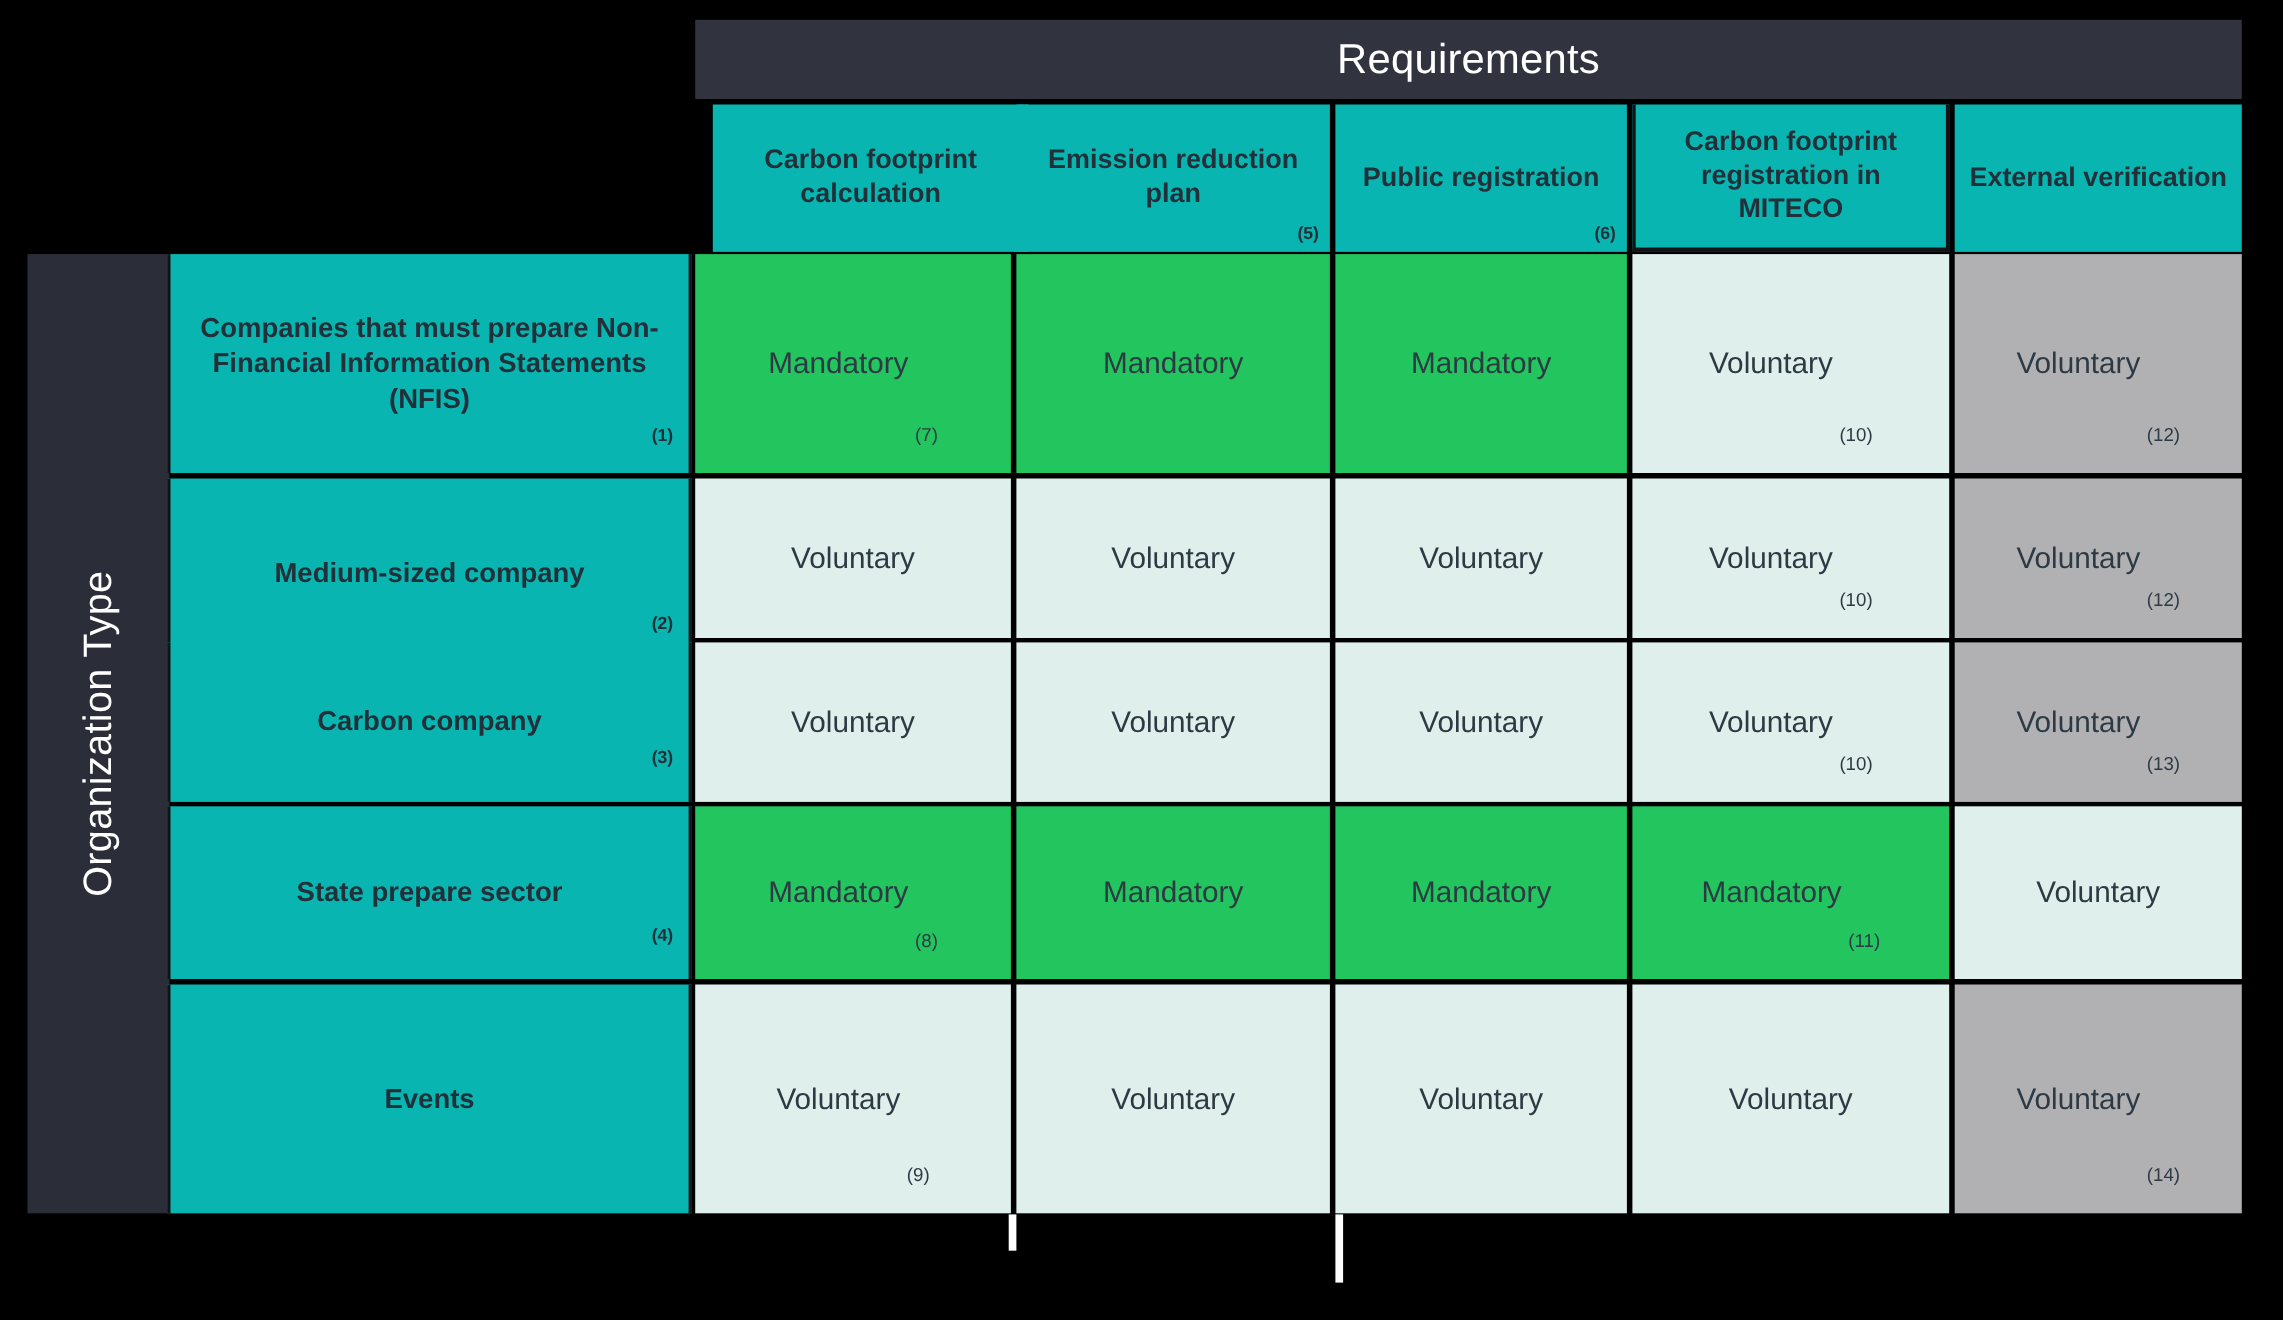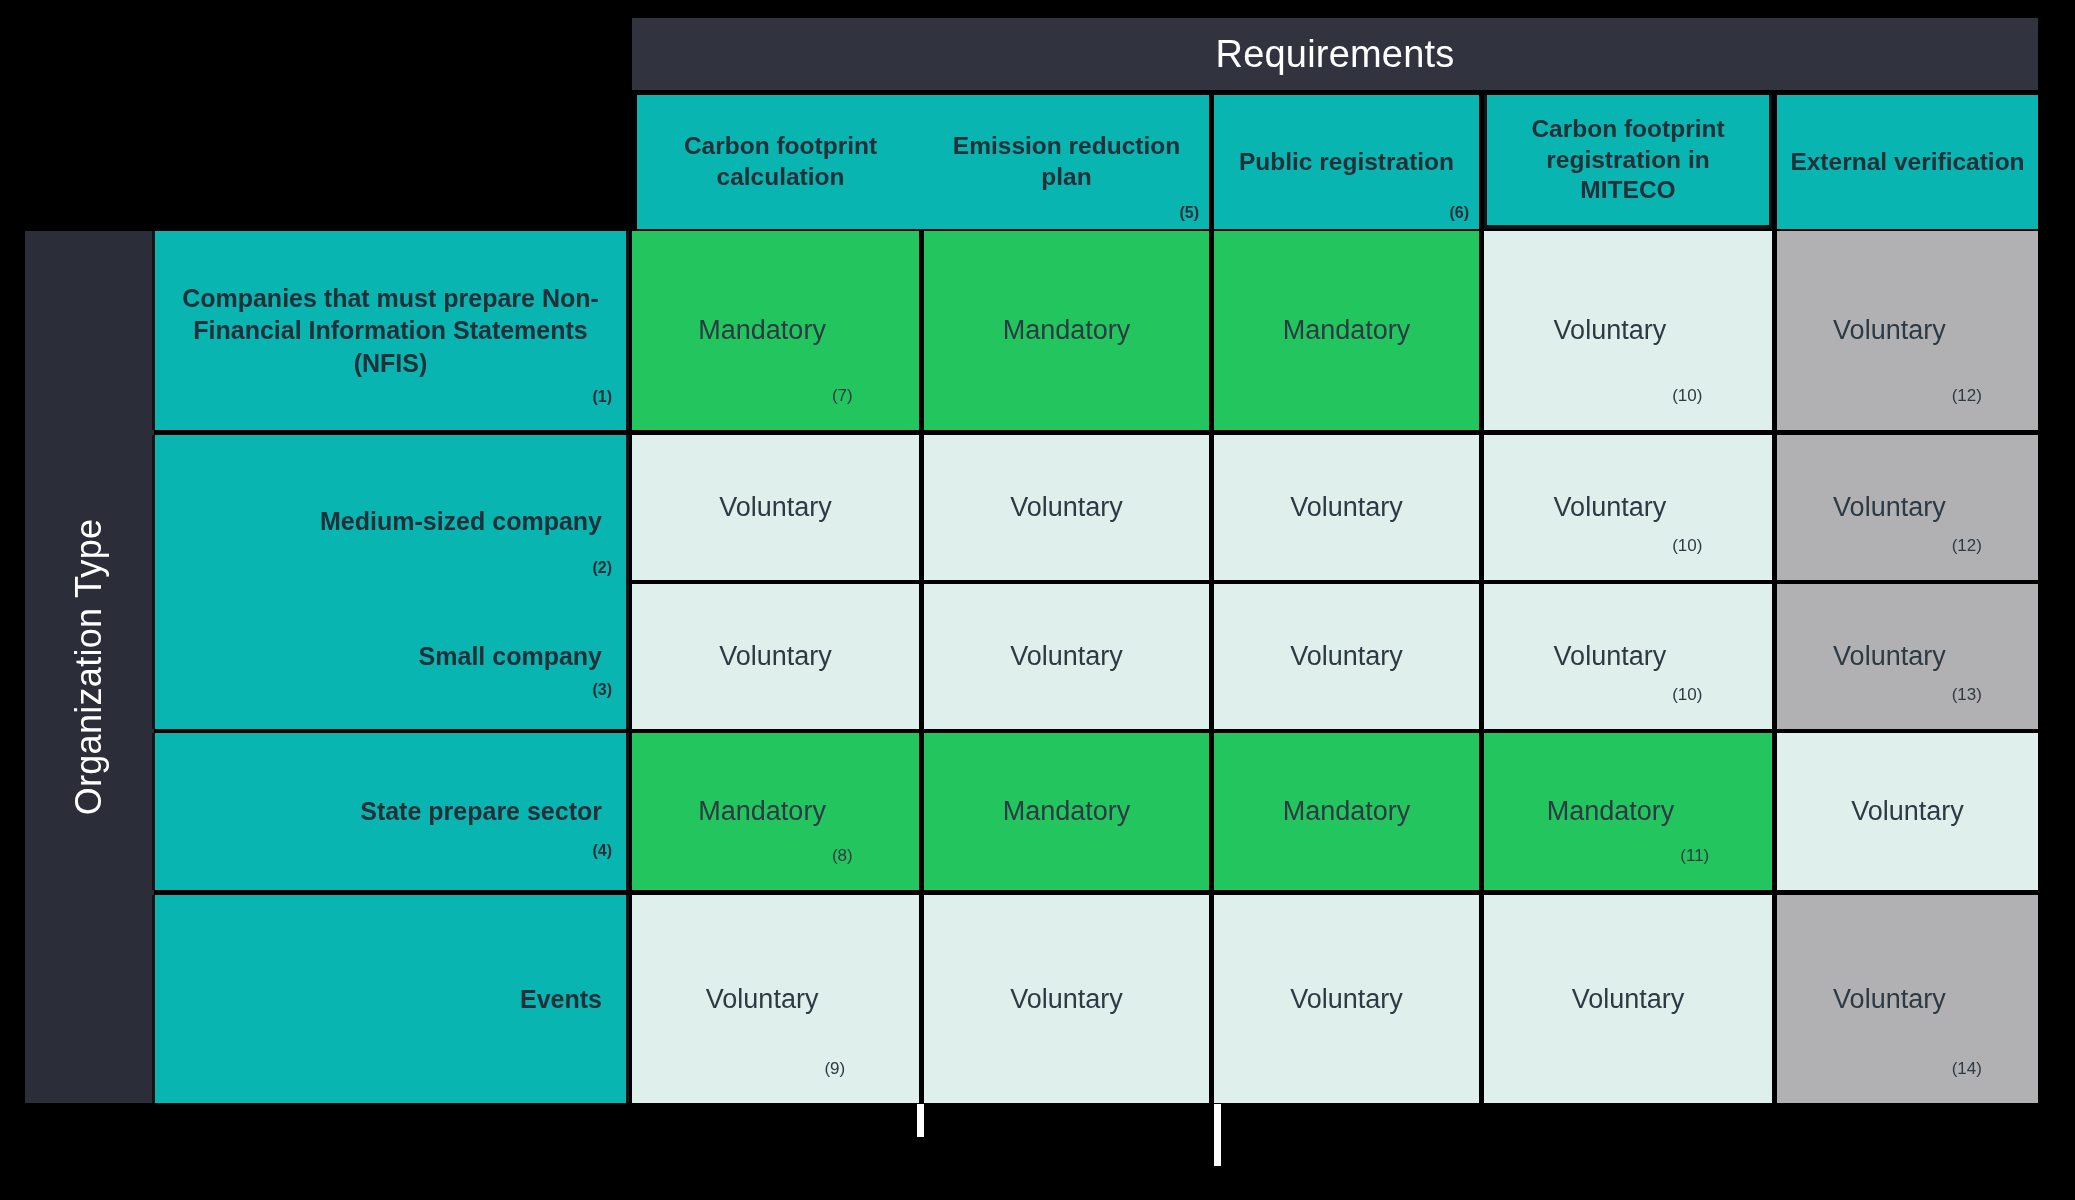--- a/index.html
+++ b/index.html
@@ -108,21 +108,21 @@
     height: 872px;
   }
   .rowlabel {
     width: 477px;
     flex: 0 0 477px;
     background: #09B5B0;
     color: #22303A;
     position: relative;
     display: flex;
     align-items: center;
-    justify-content: flex-end;
+    justify-content: center;
     text-align: center;
     font-size: 25px;
     font-weight: bold;
     line-height: 1.3;
     margin-right: 5px;
     box-sizing: border-box;
     padding: 6px 24px;
     border-left: 3px solid #111317;
     border-right: 3px solid #111317;
   }
@@ -158,21 +158,21 @@
   }
 </style>
 </head>
 <body>
 
 <div id="stage">
 
   <div class="req-banner">Requirements</div>
 
   <div class="col-head-row" id="col-head-row" style="display: block;">
-      <div class="col-head" style="position: absolute; left: 5px; top: 0px; width: 287px; height: 134px; margin-right: 0px;">
+      <div class="col-head" style="position: absolute; left: 16px; top: 0px; width: 287px; height: 134px; margin-right: 0px;">
         <span class="hd-text">Carbon footprint calculation</span>
       </div>
       <div class="col-head" style="position: absolute; left: 292px; top: 0px; width: 285px; height: 134px; margin-right: 0px;">
         <span class="hd-text">Emission reduction plan</span>
         <span class="ref-abs" style="right: 10px; bottom: 6px;">(5)</span>
       </div>
       <div class="col-head" style="position: absolute; left: 582px; top: 0px; width: 265px; height: 134px; margin-right: 0px;">
         <span class="hd-text">Public registration</span>
         <span class="ref-abs" style="right: 10px; bottom: 6px;">(6)</span>
       </div>
@@ -226,21 +226,21 @@
       </div>
       <div class="cell c-vol" style="position: absolute; left: 1332px; top: 204px; width: 288px; height: 145px; margin-right: 0px;">
         <span>Voluntary</span>
         <span class="ref-in">(10)</span>
       </div>
       <div class="cell c-gray" style="position: absolute; left: 1625px; top: 204px; width: 261px; height: 145px; margin-right: 0px;">
         <span>Voluntary</span>
         <span class="ref-in">(12)</span>
       </div>
       <div class="rowlabel" style="position: absolute; left: 0px; top: 353px; width: 477px; height: 145px; margin-right: 0px; flex: 0 0 auto;">
-        <span>Small company</span>
+        <span>Carbon company</span>
         <span class="ref-abs" style="right: 14px; bottom: 28px;">(3)</span>
       </div>
       <div class="cell c-vol" style="position: absolute; left: 480px; top: 353px; width: 287px; height: 145px; margin-right: 0px;">
         <span>Voluntary</span>
       </div>
       <div class="cell c-vol" style="position: absolute; left: 772px; top: 353px; width: 285px; height: 145px; margin-right: 0px;">
         <span>Voluntary</span>
       </div>
       <div class="cell c-vol" style="position: absolute; left: 1062px; top: 353px; width: 265px; height: 145px; margin-right: 0px;">
         <span>Voluntary</span>

